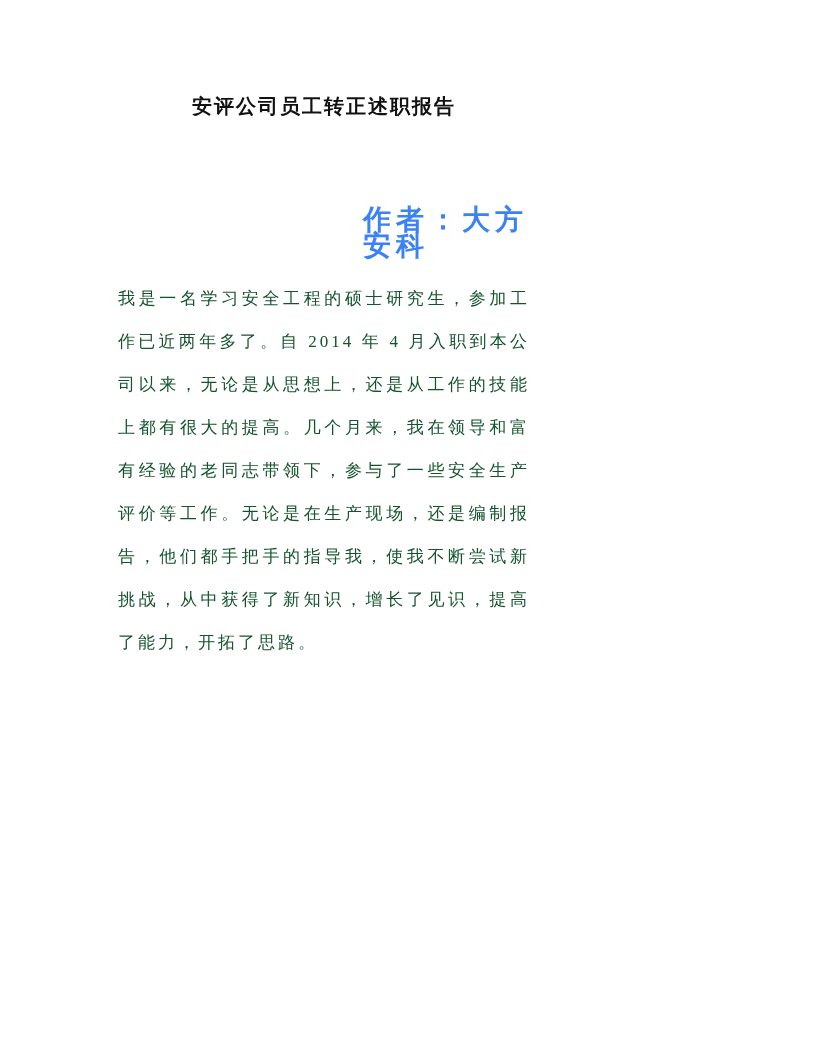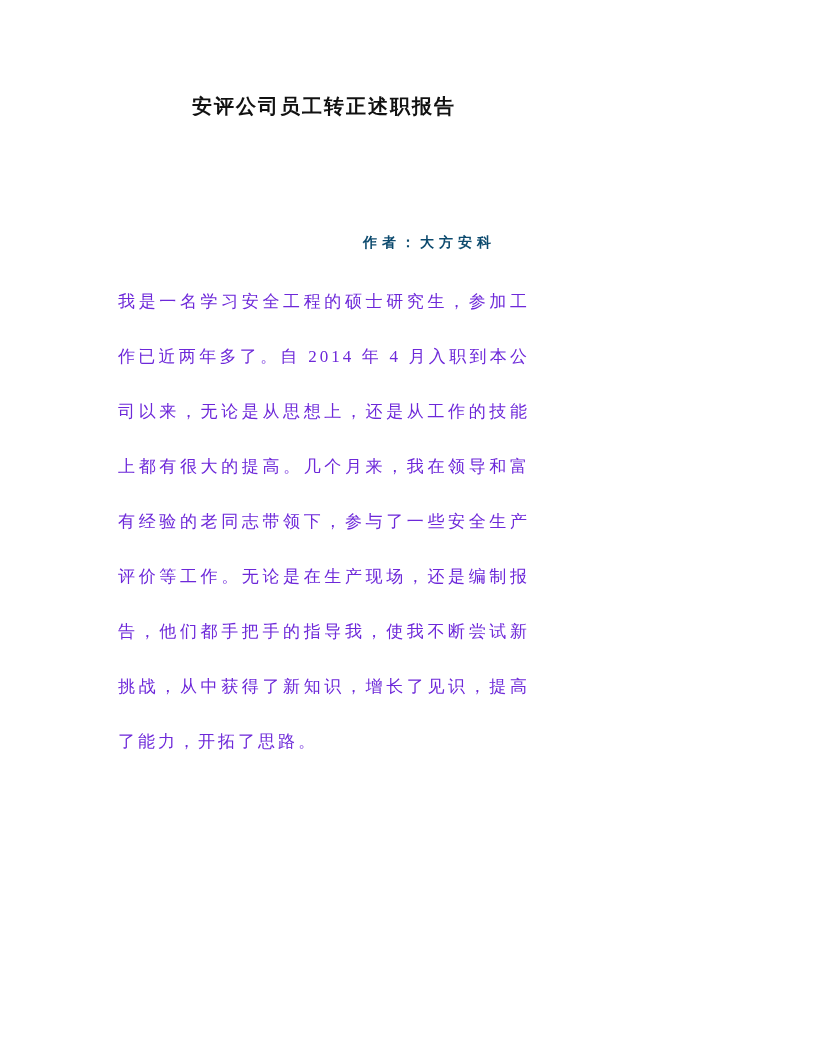--- a/index.html
+++ b/index.html
@@ -20,35 +20,35 @@
   .doc-title {
     margin: 93px 0 0 0;
     font-size: 20px;
     line-height: 26px;
     font-weight: bold;
     text-align: center;
     letter-spacing: 2px;
     color: #111111;
   }
   .author-line {
-    margin: 111px 0 0 0;
+    margin: 88px 0 0 0;
     padding-left: 245px;
-    font-size: 14px;
+    font-size: 28px;
     line-height: 26px;
     font-weight: bold;
     letter-spacing: 5px;
-    color: #0c4a6e;
+    color: #3b82f6;
   }
   .body-para {
     margin: 18px 0 0 0;
     font-size: 17px;
-    line-height: 55px;
+    line-height: 43px;
     letter-spacing: 3px;
     text-align: justify;
-    color: #6d28d9;
+    color: #14532d;
   }
   .para-2 {
     text-indent: 148px;
   }
 </style>
 </head>
 <body>
 
 <div class="page">
   <h1 class="doc-title">安评公司员工转正述职报告</h1>

